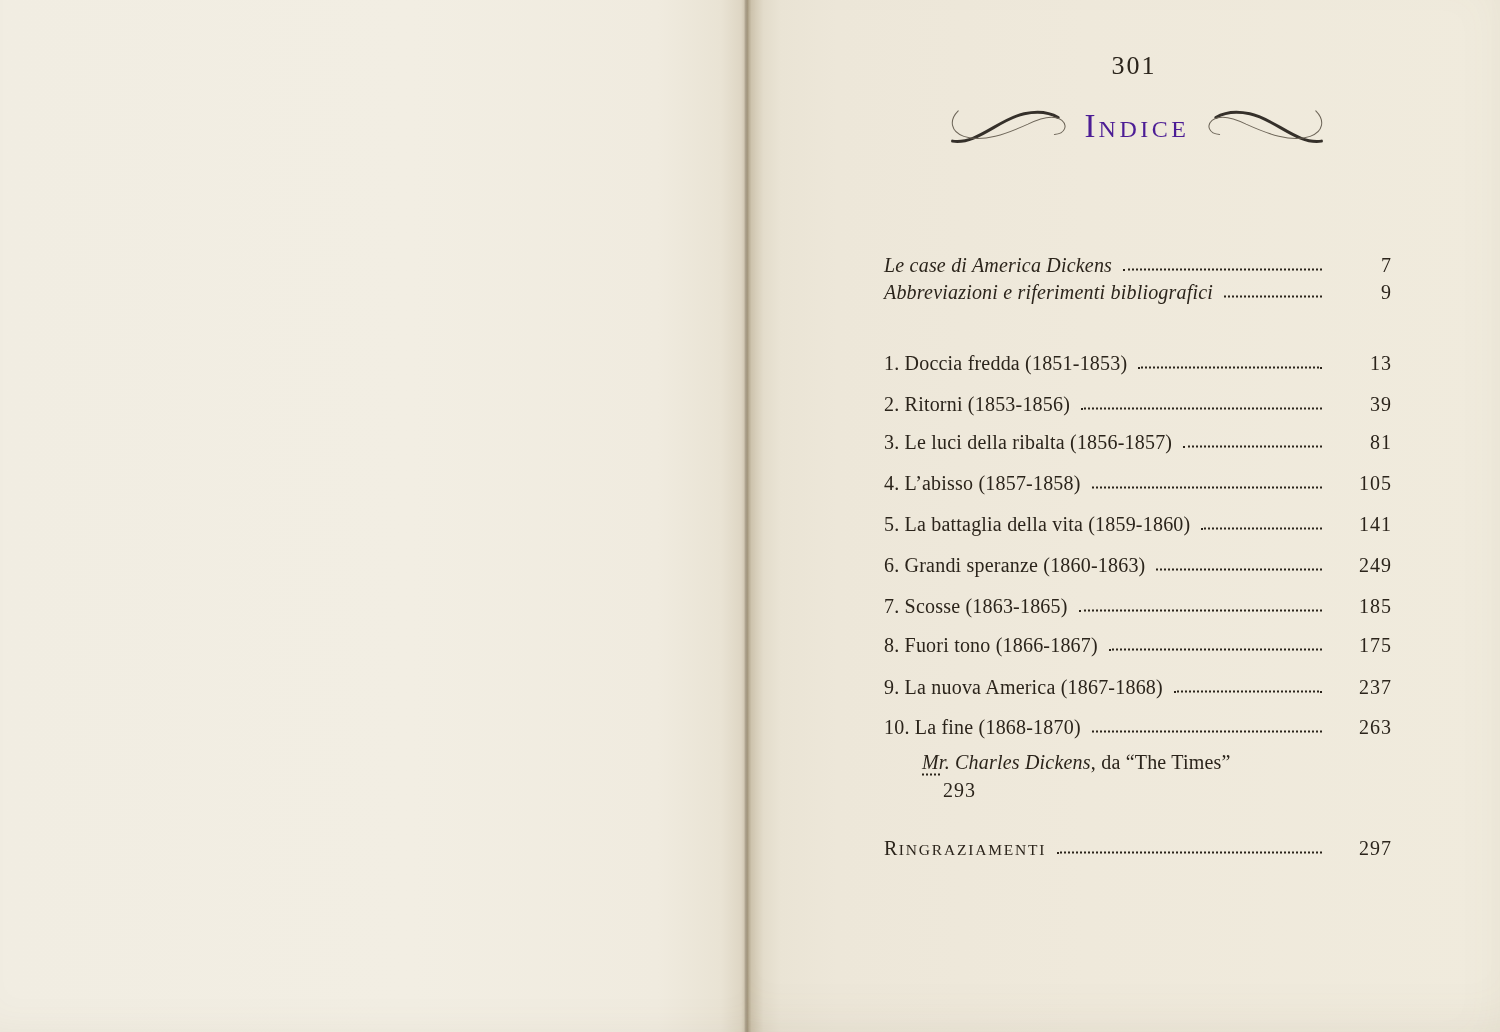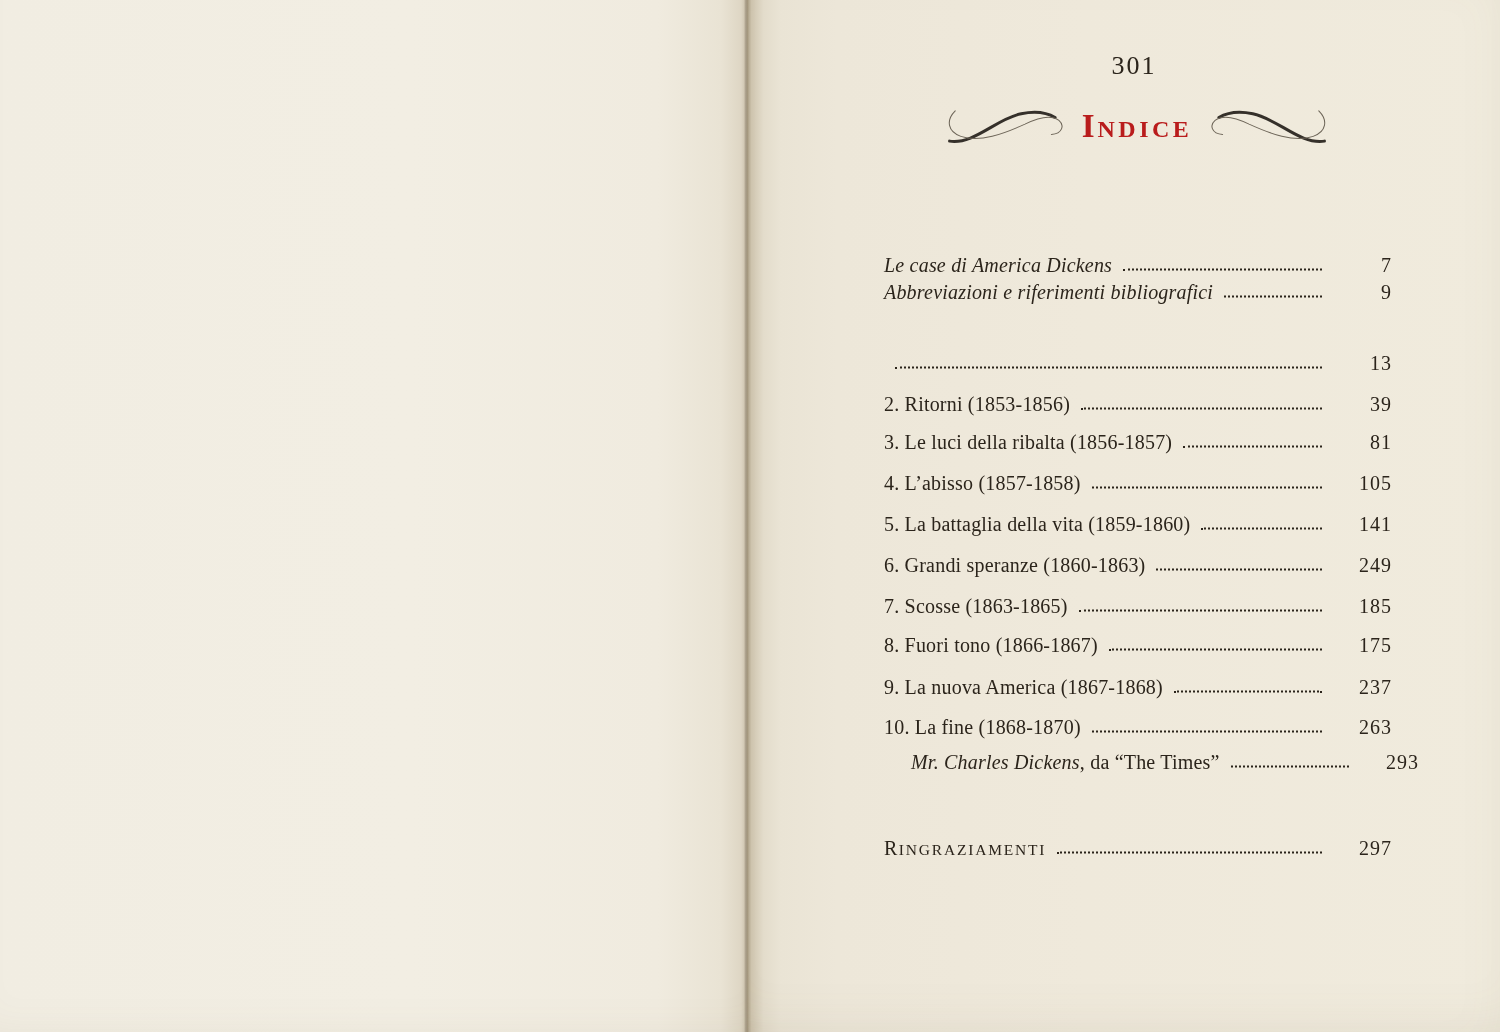--- a/index.html
+++ b/index.html
@@ -58,22 +58,22 @@
     position: absolute;
     left: 200px; top: 102px; width: 380px; height: 48px;
     display: flex;
     align-items: center;
     justify-content: center;
     gap: 6px;
   }
   .flourish { flex: 0 0 auto; display: block; }
   .title-word {
     white-space: nowrap;
-    font-weight: bold;
-    color: #b91c1c;
+    font-weight: normal;
+    color: #4c1d95;
     padding: 0 2px;
   }
   .title-initial { font-size: 33px; letter-spacing: 3px; }
   .title-rest { font-size: 24px; letter-spacing: 3.5px; text-transform: uppercase; }
   
   .toc {
     position: absolute;
     left: 137px; top: 0;
     width: 508px; height: 1032px;
     font-size: 20px;
@@ -95,21 +95,21 @@
     border-bottom: 2.4px dotted #2b241b;
     margin: 0 16px 0 11px;
     transform: translateY(-1.5px);
   }
   .pagenum {
     flex: 0 0 54px;
     width: 54px;
     text-align: right;
     letter-spacing: 1px;
   }
-  .sub-indent { padding-left: 27px; }
+  .sub-indent { padding-left: 27px; flex-direction: column; }
   .lbl-italic { font-style: italic; }
   .sc-first { font-size: 20px; letter-spacing: 1.5px; }
   .sc-rest { font-size: 15.5px; letter-spacing: 1.8px; text-transform: uppercase; margin-top: 8px; }
 </style>
 </head>
 <body>
 
 <div class="spread">
 
   <div class="page-left"></div>
@@ -143,20 +143,21 @@
         <span class="leader"></span>
         <span class="pagenum">7</span>
       </div>
       <div class="toc-row italic" style="top:279px">
         <span class="label">Abbreviazioni e riferimenti bibliografici</span>
         <span class="leader"></span>
         <span class="pagenum">9</span>
       </div>
 
       <div class="toc-row" style="top:350px">
+        <span class="label">1. Doccia fredda (1851-1853)</span>
         <span class="leader"></span>
         <span class="pagenum">13</span>
       </div>
       <div class="toc-row" style="top:391px">
         <span class="label">2. Ritorni (1853-1856)</span>
         <span class="leader"></span>
         <span class="pagenum">39</span>
       </div>
       <div class="toc-row" style="top:429px">
         <span class="label">3. Le luci della ribalta (1856-1857)</span>

